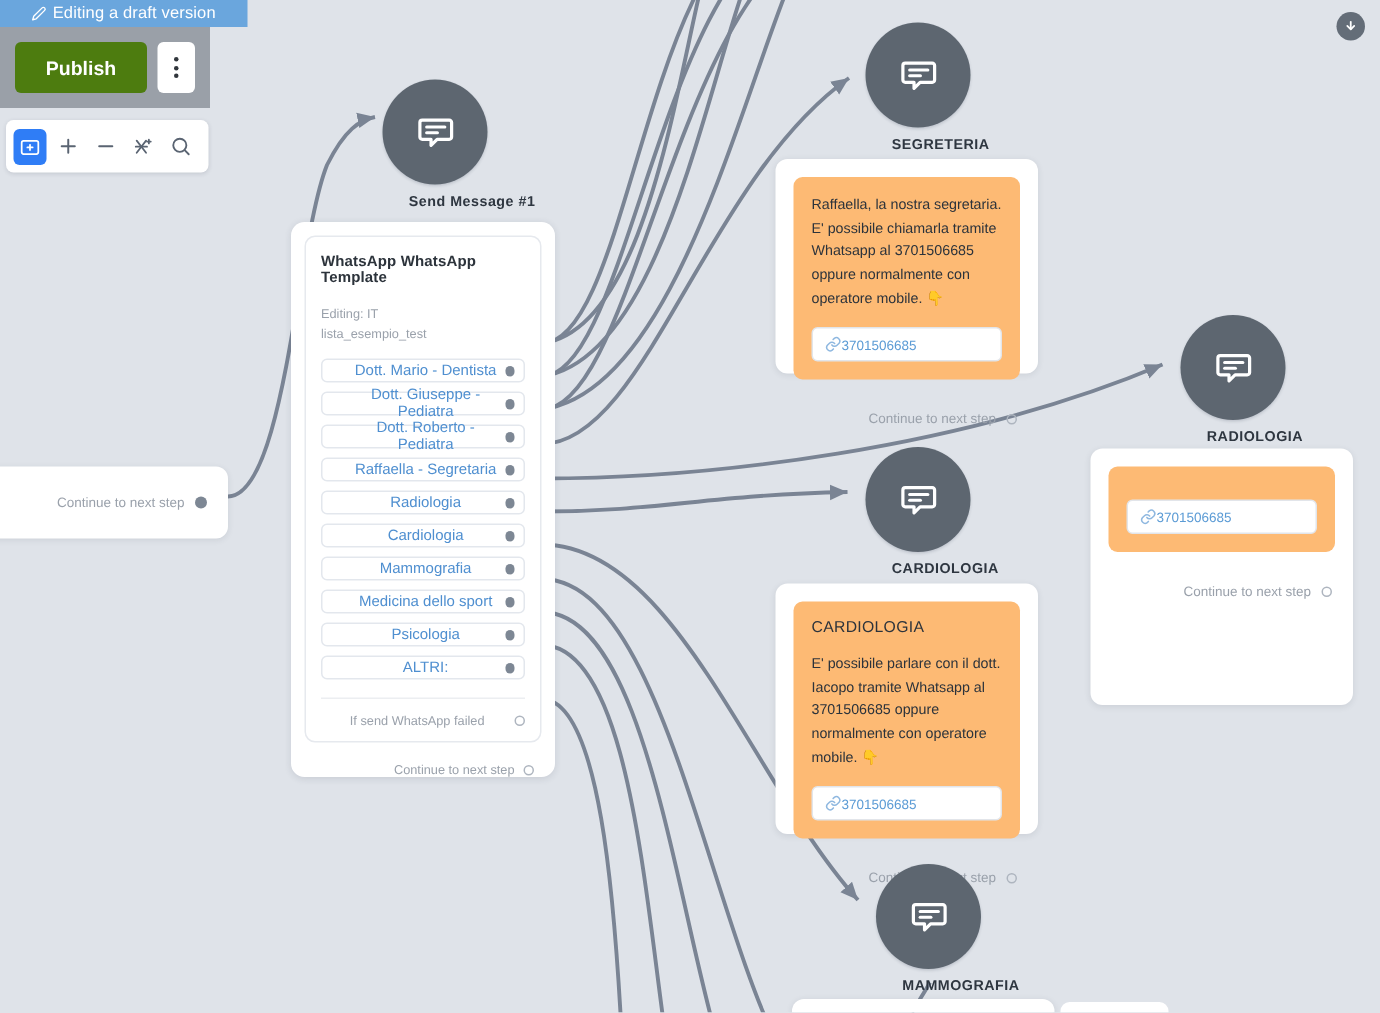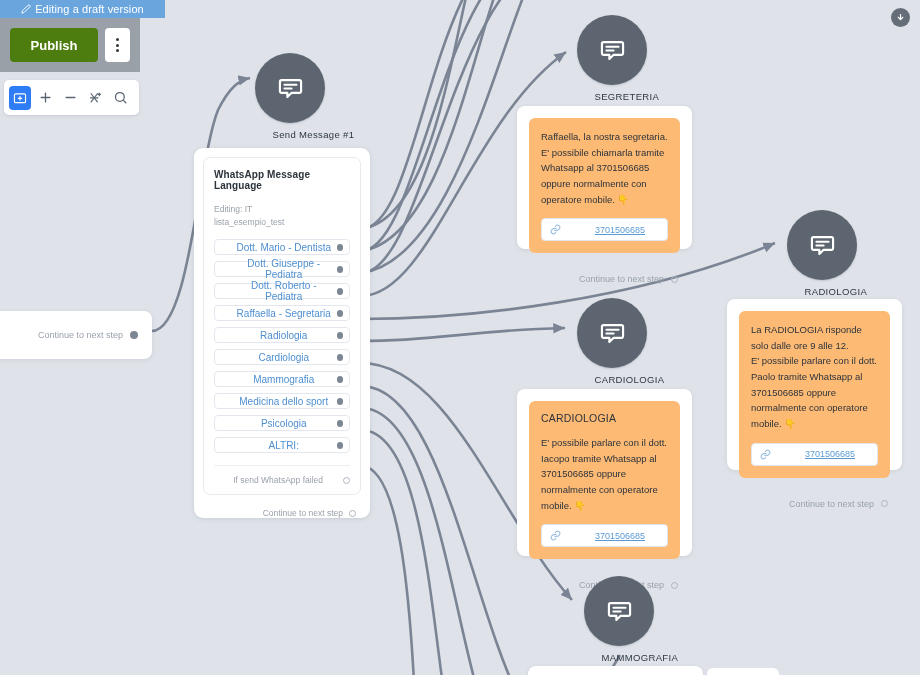--- a/index.html
+++ b/index.html
@@ -81,21 +81,21 @@
     width: 70px; height: 70px; border-radius: 50%;
     background: #5d6670;
     display: flex; align-items: center; justify-content: center;
     box-shadow: 0 1px 2px rgba(40,50,70,.18);
   }
   .node.start .bubble { background: #6dc068; }
   .node .nlabel {
     margin-top: 6px;
     text-align: center;
     font-size: 9.5px;
-    font-weight: 400;
+    font-weight: 700;
     color: #2e3640;
     letter-spacing: .35px;
     white-space: nowrap;
     transform: translateX(-50%);
     margin-left: 35px;
   }
 
   
   .card {
     position: absolute;
@@ -121,24 +121,23 @@
     background: #ffffff;
     border: 1px solid #e2e5ea;
     border-radius: 4px;
     height: 23px;
     display: flex; align-items: center;
     padding: 0 8px;
     cursor: pointer;
   }
   .link-row .lnk-icon { color: #8fb8e0; display:flex; }
   .link-row .lnk-text {
-    flex: 1; text-align: right;
+    flex: 1; text-align: left;
     font-size: 9px; color: #5b9bd5;
     margin-right: 14px;
-    text-decoration: underline;
   }
   .cont-row {
     display: flex; align-items: center; justify-content: flex-end;
     gap: 7px;
     padding: 9px 14px 11px 12px;
     font-size: 9px; color: #9aa1ab;
   }
   .dot-hollow {
     width: 7px; height: 7px; border-radius: 50%;
     border: 1.3px solid #aeb5bf; background: transparent;
@@ -298,21 +297,21 @@
         <path d="M4 4.5 h16 a1.4 1.4 0 0 1 1.4 1.4 v8.6 a1.4 1.4 0 0 1 -1.4 1.4 h-7.2 l-3.6 3.6 v-3.6 H4 a1.4 1.4 0 0 1 -1.4 -1.4 V5.9 A1.4 1.4 0 0 1 4 4.5 z" fill="none" stroke="#ffffff" stroke-width="1.9" stroke-linejoin="round"></path>
         <line x1="6.6" y1="8.6" x2="17.4" y2="8.6" stroke="#ffffff" stroke-width="1.8" stroke-linecap="round"></line>
         <line x1="6.6" y1="12" x2="13" y2="12" stroke="#ffffff" stroke-width="1.8" stroke-linecap="round"></line>
       </svg>
     </div>
     <div class="nlabel">Send Message #1</div>
   </div>
 
   <div class="tpl-panel">
     <div class="tpl-card">
-      <div class="tpl-head">WhatsApp Message Language</div>
+      <div class="tpl-head">WhatsApp WhatsApp Template</div>
       <div class="tpl-meta">
         <div>Editing: IT</div>
         <div>lista_esempio_test</div>
       </div>
       <div class="tpl-list" id="tpl-list">
           <div class="tpl-item">
             <span class="ti-text">Dott. Mario - Dentista</span>
             <span class="ti-dot"></span>
           </div>
           <div class="tpl-item">
@@ -399,22 +398,20 @@
         <path d="M4 4.5 h16 a1.4 1.4 0 0 1 1.4 1.4 v8.6 a1.4 1.4 0 0 1 -1.4 1.4 h-7.2 l-3.6 3.6 v-3.6 H4 a1.4 1.4 0 0 1 -1.4 -1.4 V5.9 A1.4 1.4 0 0 1 4 4.5 z" fill="none" stroke="#ffffff" stroke-width="1.9" stroke-linejoin="round"></path>
         <line x1="6.6" y1="8.6" x2="17.4" y2="8.6" stroke="#ffffff" stroke-width="1.8" stroke-linecap="round"></line>
         <line x1="6.6" y1="12" x2="13" y2="12" stroke="#ffffff" stroke-width="1.8" stroke-linecap="round"></line>
       </svg>
     </div>
     <div class="nlabel">RADIOLOGIA</div>
   </div>
 
   <div class="card" style="left:727px; top:299px; width:175px; height:171px;">
     <div class="card-inner">
-      <div class="card-body" style="white-space:pre-line;">La RADIOLOGIA risponde solo dalle ore 9 alle 12.
-E' possibile parlare con il dott. Paolo tramite Whatsapp al 3701506685 oppure normalmente con operatore mobile. 👇</div>
       <div class="link-row">
         <span class="lnk-icon">
           <svg width="11" height="11" viewBox="0 0 24 24" fill="none" stroke="currentColor" stroke-width="2.2" stroke-linecap="round">
             <path d="M10 13a5 5 0 0 0 7.5.5l3-3a5 5 0 0 0-7-7l-1.7 1.7"></path>
             <path d="M14 11a5 5 0 0 0-7.5-.5l-3 3a5 5 0 0 0 7 7l1.7-1.7"></path>
           </svg>
         </span>
         <span class="lnk-text">3701506685</span>
       </div>
     </div>

